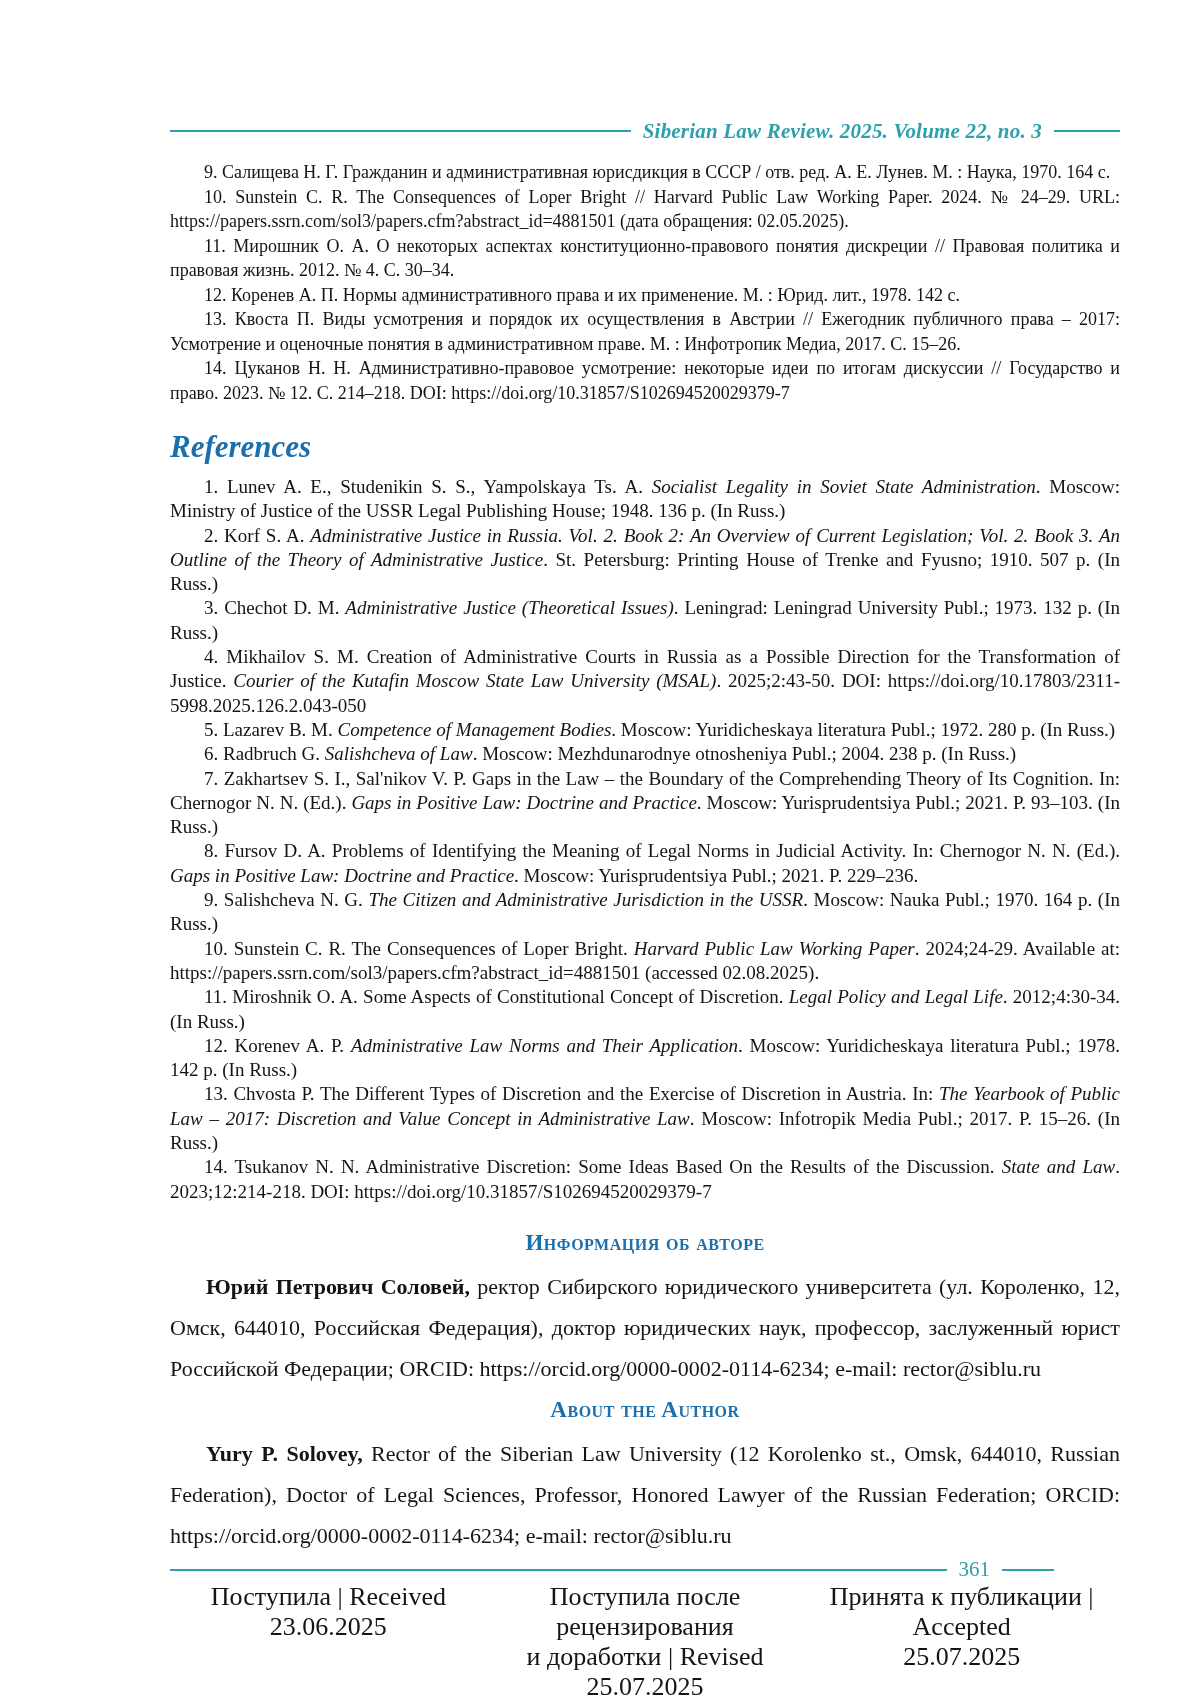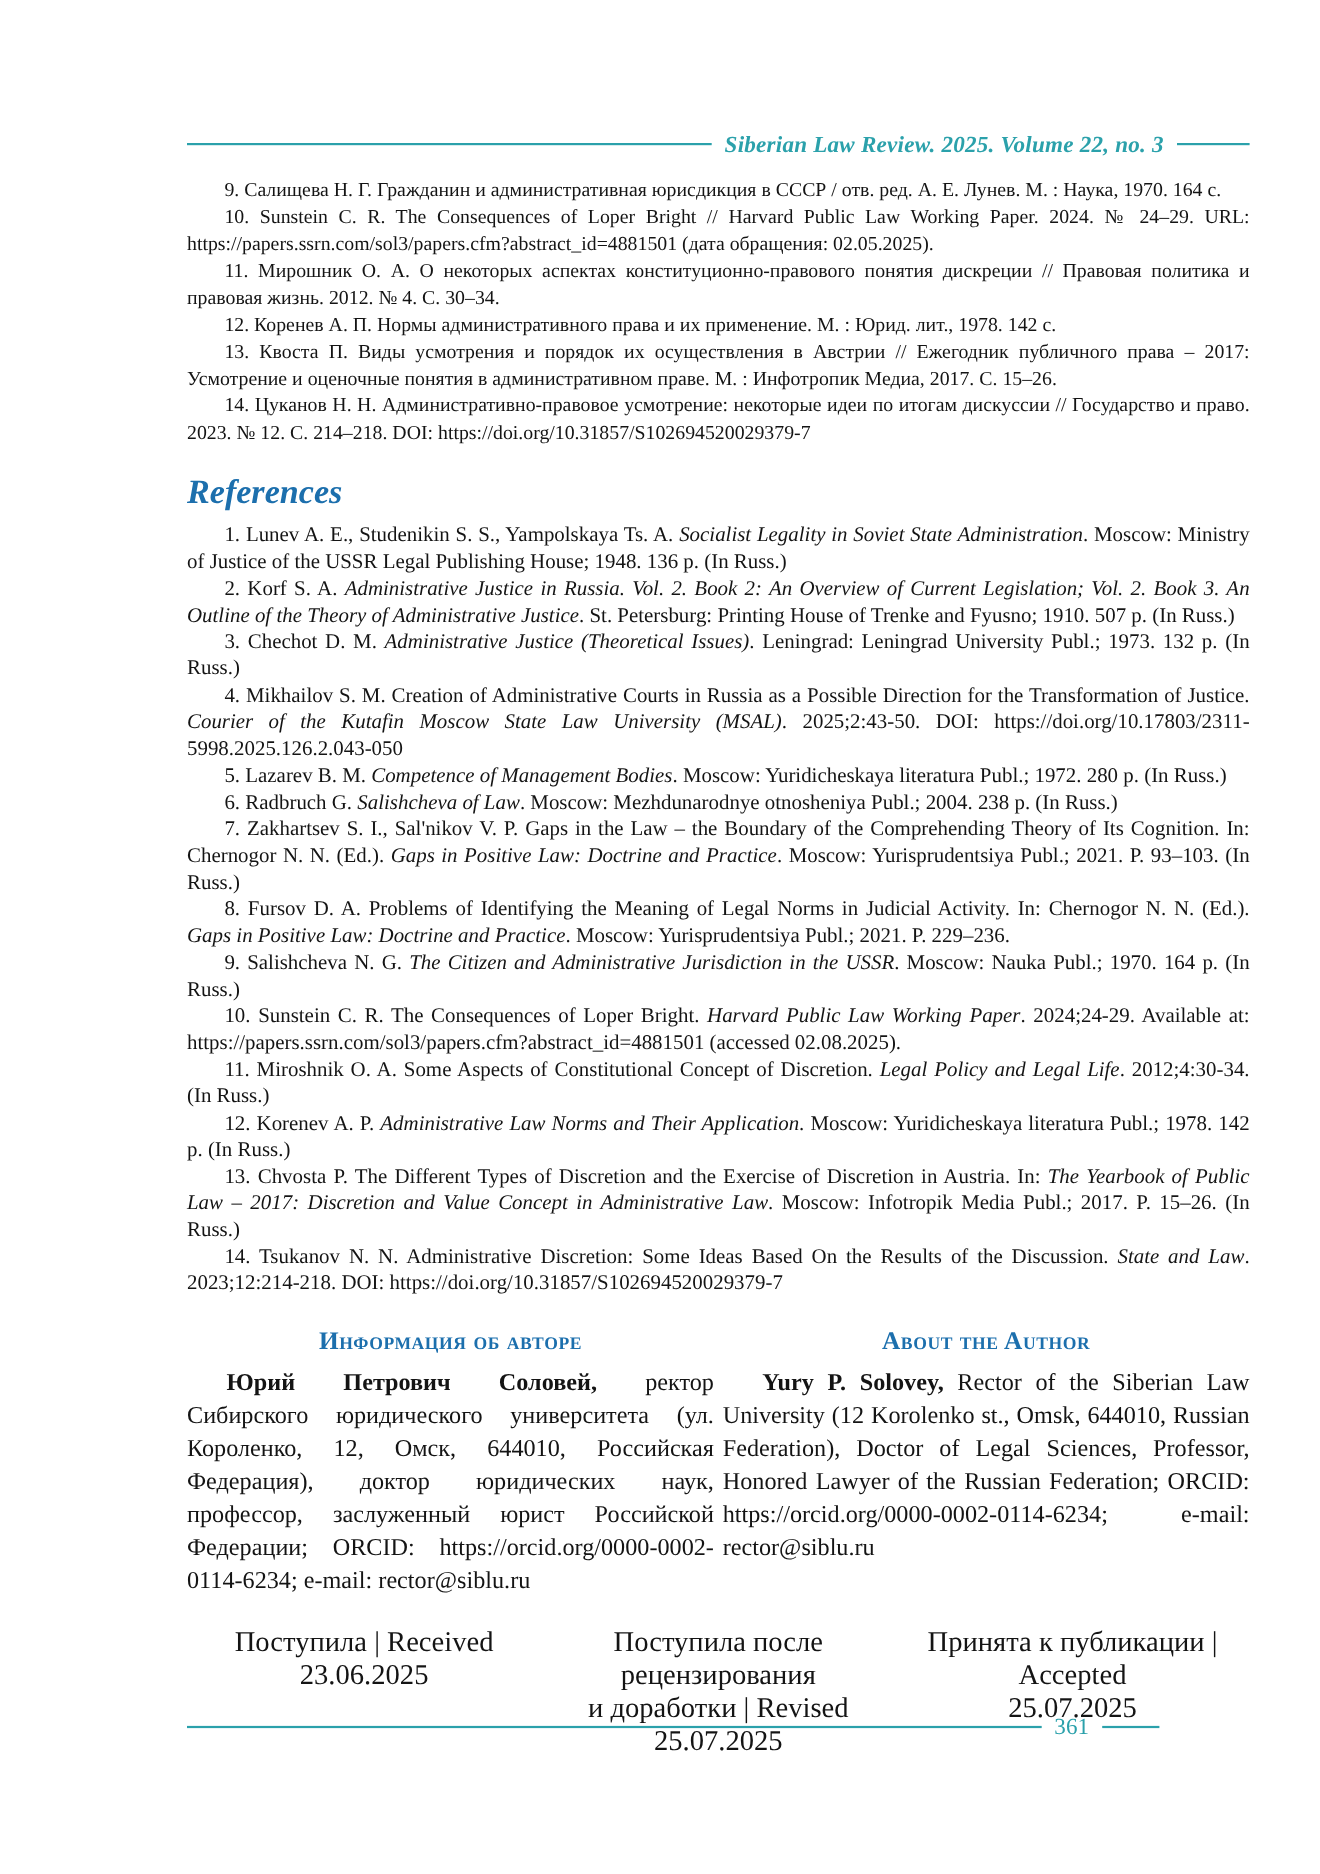--- a/index.html
+++ b/index.html
@@ -3,21 +3,21 @@
 <meta charset="utf-8">
 <style>
   :root { --teal:#2ba1ab; --blue:#1c6fad; }
   * { box-sizing: border-box; }
   html,body { margin:0; padding:0; }
   body {
     width:1200px; height:1704px; background:#ffffff;
     font-family:"Liberation Serif", serif; color:#141414;
     position:relative; overflow:hidden;
   }
-  .page { width:100%; height:100%; padding:118px 64px 0 170px; position:relative; }
+  .page { width:100%; height:100%; padding:118px 80px 0 170px; position:relative; }
 
   
   .running-head { display:flex; align-items:center; gap:12px; height:26px; }
   .rule { height:2px; background:var(--teal); }
   .rule-grow { flex:1 1 auto; }
   .rule-short-h { flex:0 0 66px; }
   .rule-short-f { flex:0 0 52px; }
   .head-title {
     color:var(--teal); font-weight:bold; font-style:italic;
     font-size:21px; white-space:nowrap; letter-spacing:.2px;
@@ -28,28 +28,28 @@
   .ru-refs { margin-top:16px; font-size:18px; line-height:24.5px; hyphens:auto; }
   .en-refs { font-size:19px; line-height:24.3px; hyphens:auto; }
   .refs-heading {
     margin:24px 0 10px; color:var(--blue);
     font-size:31px; font-weight:bold; font-style:italic;
   }
   .i { font-style:italic; }
   .b { font-weight:bold; }
 
   
-  .authors { display:flex; gap:8px; margin-top:26px; }
+  .authors { display:flex; gap:8px; margin-top:26px;flex-direction:column; }
   .author-col { flex:1 1 0; min-width:0; }
   .author-heading {
     margin:0 0 10px; text-align:center; color:var(--blue);
     font-size:23px; font-weight:bold; font-variant:small-caps; letter-spacing:.5px;
   }
   .author-body {
-    margin:0; font-size:22px; line-height:30px;
+    margin:0; font-size:22px; line-height:41px;
     text-align:justify; text-indent:36px; hyphens:auto; word-wrap:break-word;
   }
 
   
   .dates { display:flex; margin-top:26px; }
   .date-col { flex:1 1 0; text-align:center; font-size:26px; line-height:30px; }
 
   
   .page-foot {
     position:absolute; left:170px; right:146px; bottom:124px;

